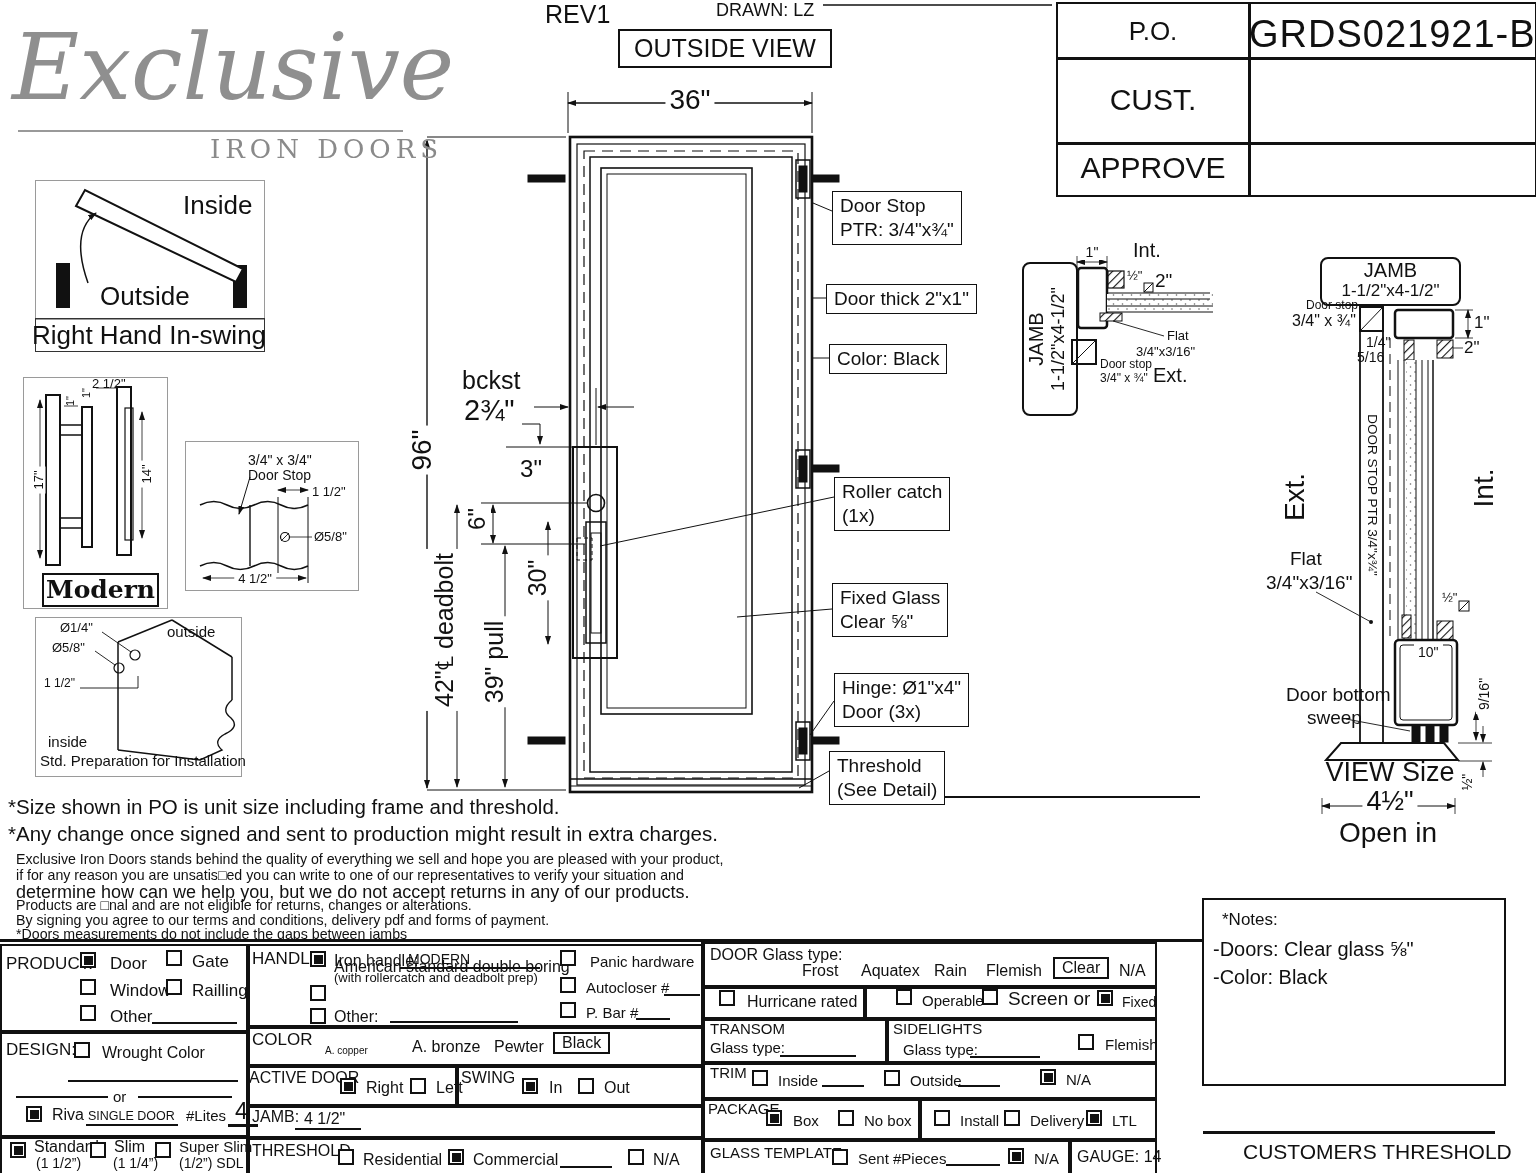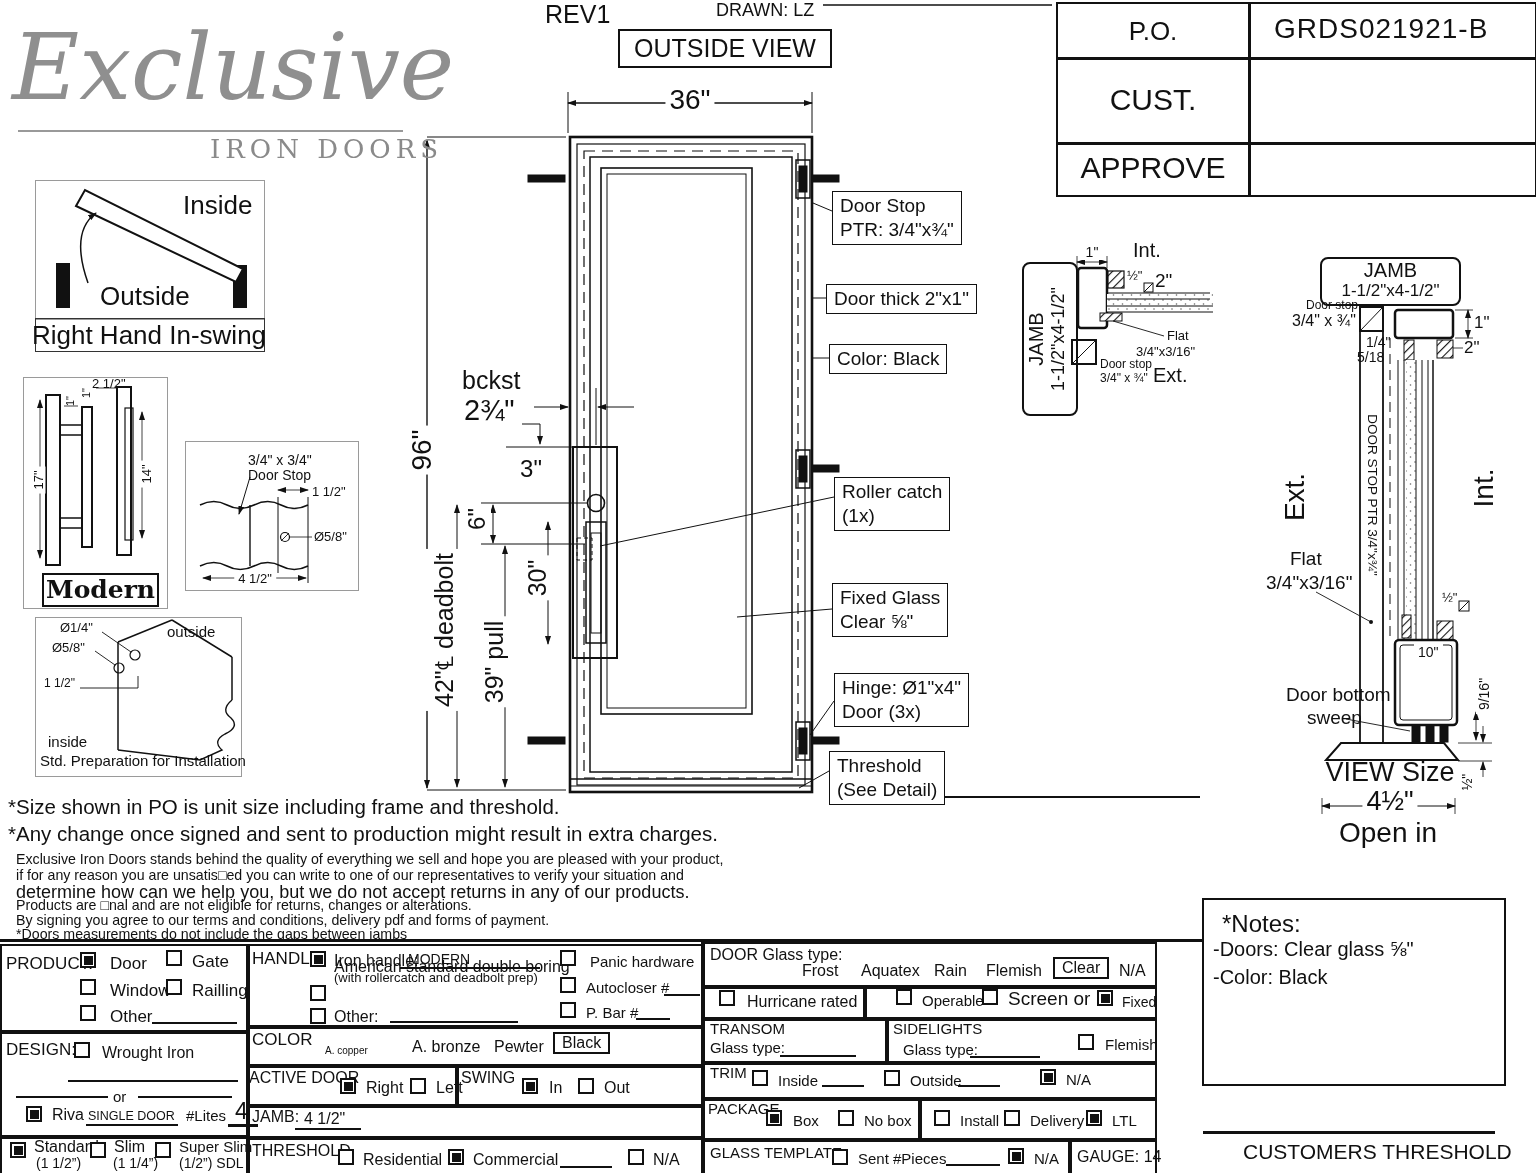--- a/index.html
+++ b/index.html
@@ -224,21 +224,21 @@
 
 <div class="ab" style="left:545px;top:0;font-size:25px">REV1</div>
 <div class="ab" style="left:716px;top:0;font-size:18px">DRAWN: LZ</div>
 <div class="ab" style="left:618px;top:29px;border:2.4px solid #111;padding:3px 14px;font-size:25px">OUTSIDE VIEW</div>
 
 <div class="ab" style="left:1056px;top:2px;width:477px;height:191px;border:2.6px solid #111">
   <div class="ab" style="left:190px;top:0;width:2.6px;height:100%;background:#111"></div>
   <div class="ab" style="left:0;top:53px;width:100%;height:2.6px;background:#111"></div>
   <div class="ab" style="left:0;top:138px;width:100%;height:2.6px;background:#111"></div>
   <div class="ab c" style="left:95px;top:27px;font-size:26px">P.O.</div>
-  <div class="ab" style="left:216px;top:9px;font-size:28px;letter-spacing:1px">GRDS021921-B</div>
+  <div class="ab" style="left:191px;top:9px;font-size:38px;letter-spacing:1px">GRDS021921-B</div>
   <div class="ab c" style="left:95px;top:96px;font-size:30px">CUST.</div>
   <div class="ab c" style="left:95px;top:164px;font-size:30px">APPROVE</div>
 </div>
 
 <div class="ab lt" style="left:35px;top:180px;width:228px;height:138px"></div>
 <div class="ab" style="left:183px;top:190px;font-size:26px">Inside</div>
 <div class="ab" style="left:100px;top:281px;font-size:26px">Outside</div>
 <div class="ab" style="left:35px;top:318px;width:228px;height:32px;border:1.6px solid #333"></div>
 <div class="ab c" style="left:149px;top:335px;font-size:26px">Right Hand In-swing</div>
 
@@ -314,21 +314,21 @@
 
 <div class="ab" style="left:1320px;top:257px;width:137px;height:45px;border:2.4px solid #111;border-radius:8px;text-align:center">
   <div style="font-size:20px;line-height:22px">JAMB</div>
   <div style="font-size:17px;line-height:19px">1-1/2"x4-1/2"</div>
 </div>
 <div class="ab" style="left:1306px;top:298px;font-size:12px">Door stop</div>
 <div class="ab" style="left:1292px;top:312px;font-size:16px">3/4" x ¾"</div>
 <div class="ab" style="left:1474px;top:313px;font-size:17px">1"</div>
 <div class="ab" style="left:1464px;top:338px;font-size:17px">2"</div>
 <div class="ab" style="left:1366px;top:334px;font-size:14px">1/4"</div>
-<div class="ab" style="left:1357px;top:349px;font-size:14px">5/18</div>
+<div class="ab" style="left:1357px;top:349px;font-size:14px">5/16</div>
 <div class="ab v" style="left:1295px;top:497px;font-size:28px">Ext.</div>
 <div class="ab v" style="left:1484px;top:488px;font-size:28px">Int.</div>
 <div class="ab vd" style="left:1372px;top:495px;font-size:13.5px;background:#fff">DOOR STOP PTR 3/4"x¾"</div>
 <div class="ab" style="left:1290px;top:548px;font-size:19px">Flat</div>
 <div class="ab" style="left:1266px;top:572px;font-size:19px">3/4"x3/16"</div>
 <div class="ab" style="left:1442px;top:590px;font-size:13px">½"</div>
 <div class="ab wbg" style="left:1414px;top:644px;font-size:14px">10"</div>
 <div class="ab" style="left:1286px;top:684px;font-size:19px">Door bottom</div>
 <div class="ab" style="left:1307px;top:707px;font-size:19px">sweep</div>
 <div class="ab v wbg" style="left:1484px;top:694px;font-size:14px">9/16"</div>
@@ -340,21 +340,21 @@
 <div class="ab" style="left:8px;top:795px;font-size:20.5px">*Size shown in PO is unit size including frame and threshold.</div>
 <div class="ab" style="left:8px;top:822px;font-size:20.5px">*Any change once signed and sent to production might result in extra charges.</div>
 <div class="ab" style="left:16px;top:851px;font-size:14.2px">Exclusive Iron Doors stands behind the quality of everything we sell and hope you are pleased with your product,</div>
 <div class="ab" style="left:16px;top:867px;font-size:14.2px">if for any reason you are unsatis□ed you can write to one of our representatives to verify your situation and</div>
 <div class="ab" style="left:16px;top:882px;font-size:18px">determine how can we help you, but we do not accept returns in any of our products.</div>
 <div class="ab" style="left:16px;top:897px;font-size:14.2px">Products are □nal and are not eligible for returns, changes or alterations.</div>
 <div class="ab" style="left:16px;top:912px;font-size:14.2px">By signing you agree to our terms and conditions, delivery pdf and forms of payment.</div>
 <div class="ab" style="left:16px;top:926px;font-size:14.2px">*Doors measurements do not include the gaps between jambs</div>
 
 <div class="ab" style="left:1202px;top:898px;width:300px;height:184px;border:2.6px solid #111">
-  <div class="ab" style="left:18px;top:10px;font-size:24px">*Notes:</div>
+  <div class="ab" style="left:18px;top:10px;font-size:17px">*Notes:</div>
   <div class="ab" style="left:9px;top:38px;font-size:20px">-Doors: Clear glass ⅝"</div>
   <div class="ab" style="left:9px;top:66px;font-size:20px">-Color: Black</div>
 </div>
 
 <div class="ab" style="left:0;top:939px;width:1203px;height:3px;background:#111"></div>
 
 <div class="cell" style="left:0;top:944px;width:246px;height:86px"></div>
 <div class="cell" style="left:0;top:1030px;width:246px;height:105px"></div>
 <div class="cell" style="left:0;top:1135px;width:246px;height:38px"></div>
 <div class="cell" style="left:246px;top:944px;width:455px;height:81px"></div>
@@ -382,21 +382,21 @@
 <span class="cb ab" style="left:80px;top:979px"></span>
 <div class="ab" style="left:110px;top:981px;font-size:17px">Window</div>
 <span class="cb ab" style="left:166px;top:979px"></span>
 <div class="ab" style="left:192px;top:981px;font-size:17px">Railling</div>
 <span class="cb ab" style="left:80px;top:1005px"></span>
 <div class="ab" style="left:110px;top:1007px;font-size:17px">Other</div>
 <div class="ul" style="left:152px;top:1022px;width:85px"></div>
 
 <div class="ab" style="left:6px;top:1040px;font-size:17px">DESIGN:</div>
 <span class="cb ab" style="left:74px;top:1042px"></span>
-<div class="ab" style="left:102px;top:1044px;font-size:16px">Wrought Iron</div>
+<div class="ab" style="left:102px;top:1044px;font-size:16px">Wrought Color</div>
 <div class="ul" style="left:68px;top:1080px;width:170px"></div>
 <div class="ab" style="left:113px;top:1088px;font-size:15px">or</div>
 <div class="ul" style="left:16px;top:1096px;width:92px"></div>
 <div class="ul" style="left:138px;top:1096px;width:94px"></div>
 
 <span class="cb ab on" style="left:26px;top:1106px"></span>
 <div class="ab" style="left:52px;top:1106px;font-size:16px">Riva</div>
 <div class="ab" style="left:88px;top:1109px;font-size:12.5px">SINGLE DOOR</div>
 <div class="ul" style="left:86px;top:1124px;width:92px"></div>
 <div class="ab" style="left:186px;top:1107px;font-size:15px">#Lites</div>

